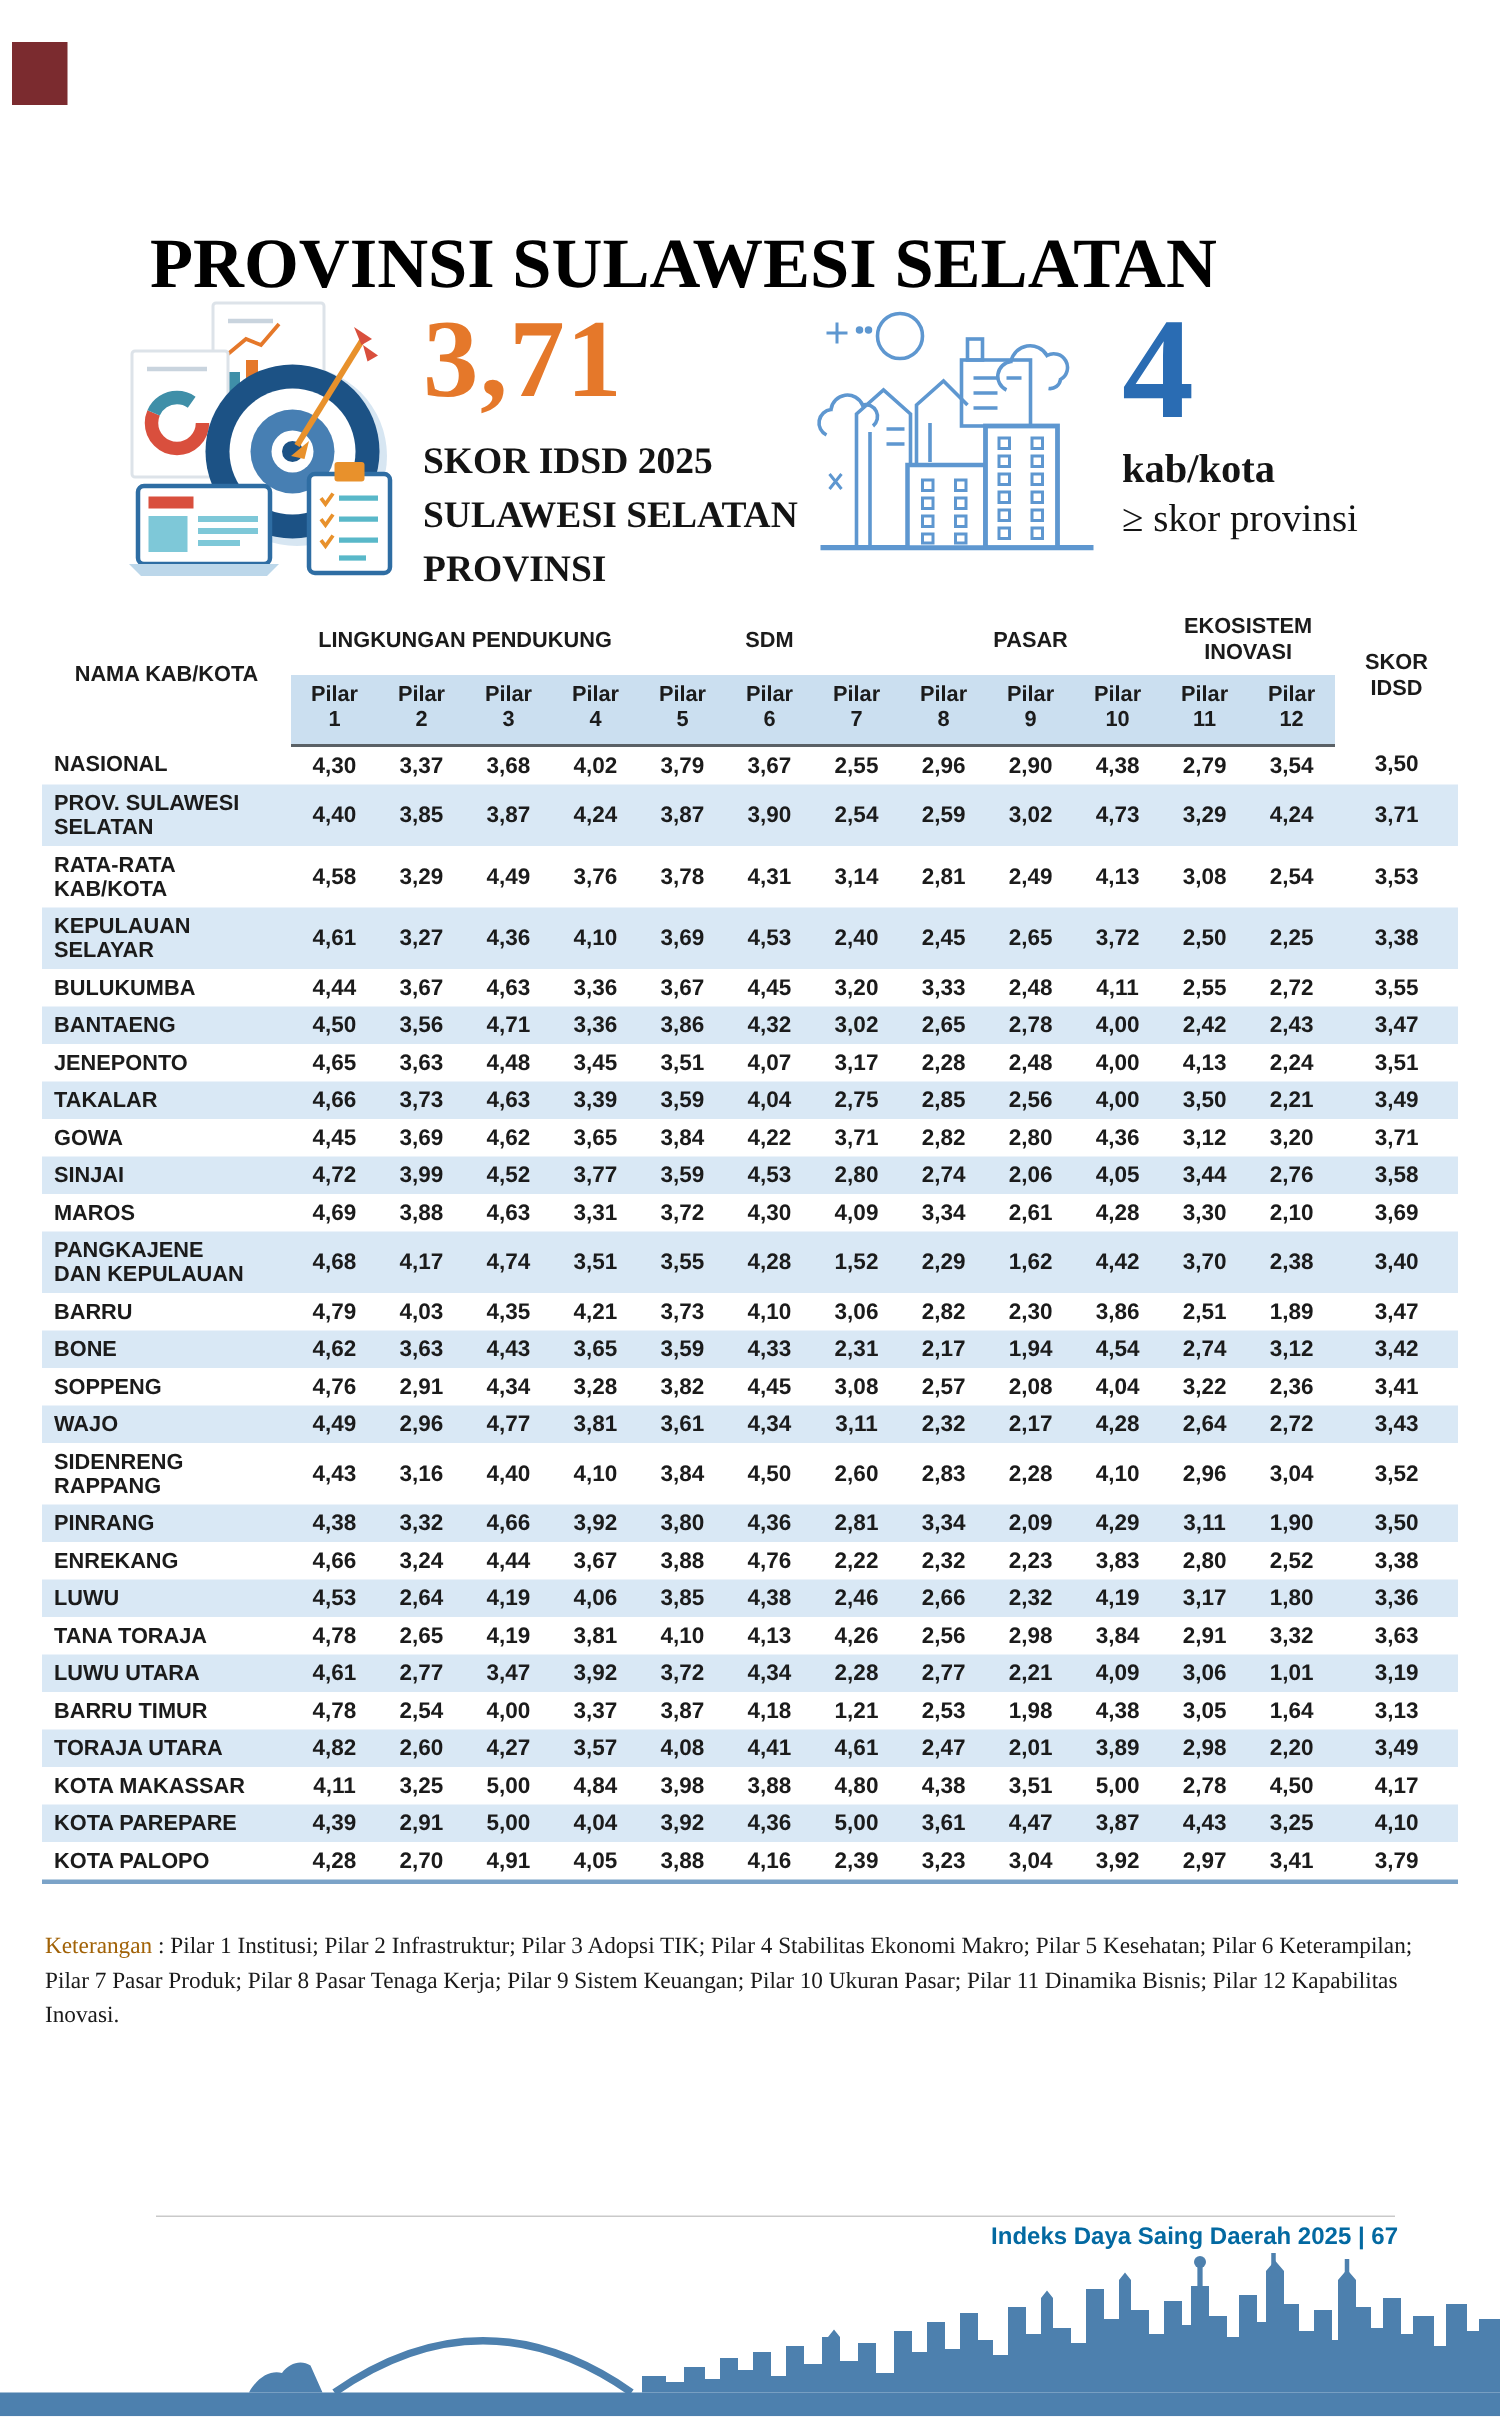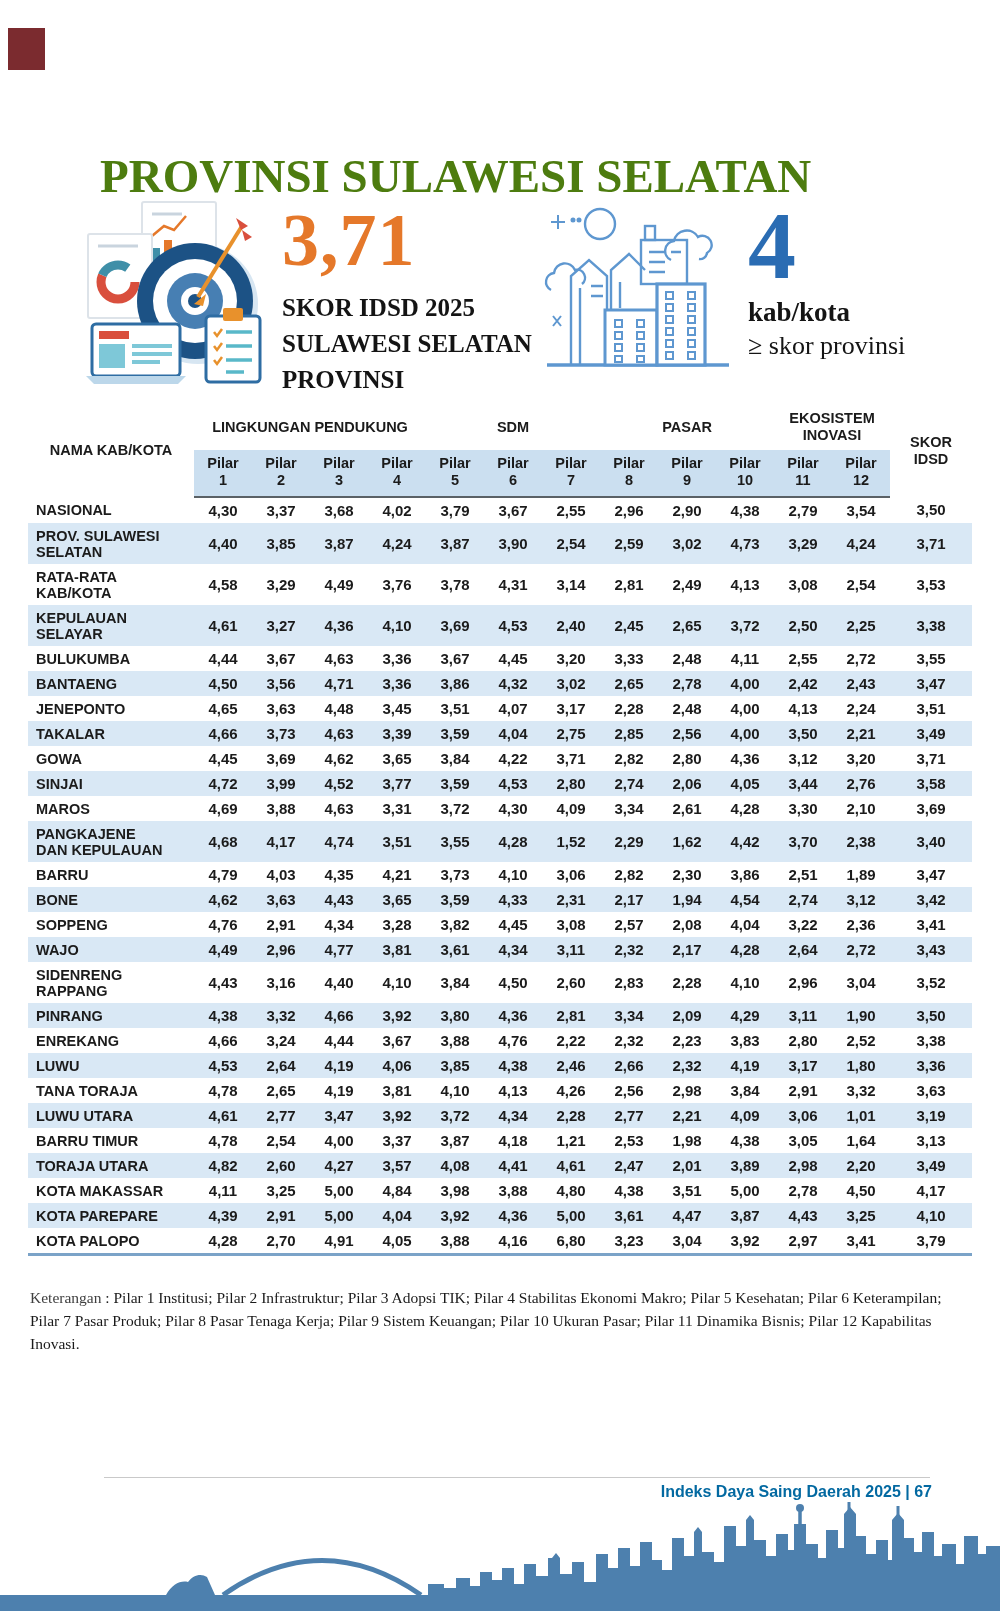--- a/index.html
+++ b/index.html
@@ -2,21 +2,21 @@
 <html><head>
 <meta charset="utf-8">
 <style>
   html,body{margin:0;padding:0;background:#ffffff;}
   .page{position:relative;width:1000px;height:1611px;background:#ffffff;overflow:hidden;
         font-family:"Liberation Sans",sans-serif;}
   .corner-mark{position:absolute;left:8px;top:28px;width:37px;height:42px;background:#7b2b2f;}
 
   .page-title{position:absolute;left:100px;top:118px;width:860px;
       font-family:"Liberation Serif",serif;font-weight:700;font-size:47px;
-      color:#4d7c0f;letter-spacing:0px;white-space:nowrap;}
+      color:#000000;letter-spacing:0px;white-space:nowrap;}
 
   
   .ig-icons{position:absolute;left:86px;top:196px;width:178px;height:192px;}
   .score-block{position:absolute;left:282px;top:200px;width:250px;}
   .score-value{font-family:"Liberation Serif",serif;font-weight:700;font-size:74px;
       line-height:80px;color:#e5782a;letter-spacing:1px;}
   .score-caption{margin-top:10px;font-family:"Liberation Serif",serif;font-weight:700;
       font-size:25px;line-height:36px;color:#141414;}
   .buildings{position:absolute;left:543px;top:198px;width:190px;height:175px;}
   .count-block{position:absolute;left:748px;top:198px;width:220px;}
@@ -42,21 +42,21 @@
       line-height:16px;border-top:1px solid #b3bec7;}
   tbody tr:first-child td{border-top:none;}
   tbody tr:nth-child(even){background:#d9e8f5;}
   tbody tr:last-child td{border-bottom:3px solid #7ba3c8;}
   td.name-cell{text-align:left;padding-left:8px;padding-right:28px;font-size:14.5px;}
 
   
   .keterangan{position:absolute;left:30px;top:1270px;width:942px;
       font-family:"Liberation Serif",serif;font-size:15.5px;line-height:23px;color:#1a1a1a;
       text-align:left;}
-  .ket-label{color:#404040;text-align:center;}
+  .ket-label{color:#a16207;text-align:center;}
 
   
   .footer-rule{position:absolute;left:104px;top:1477px;width:826px;height:1px;background:#c9c9c9;}
   .footer-text{position:absolute;right:68px;top:1483px;font-family:Liberation Sans, sans-serif;
       font-weight:700;font-size:16px;color:#0369a1;}
 
   .skyline{position:absolute;left:0;top:1496px;width:1000px;height:115px;display:block;}
 </style>
 </head>
 <body>
@@ -639,21 +639,21 @@
             <td class="score-cell">4,10</td>
           </tr>
           <tr>
             <td class="name-cell">KOTA PALOPO</td>
             <td>4,28</td>
             <td>2,70</td>
             <td>4,91</td>
             <td>4,05</td>
             <td>3,88</td>
             <td>4,16</td>
-            <td>6,80</td>
+            <td>2,39</td>
             <td>3,23</td>
             <td>3,04</td>
             <td>3,92</td>
             <td>2,97</td>
             <td>3,41</td>
             <td class="score-cell">3,79</td>
           </tr>
         </tbody>
     </table>
   </div>

